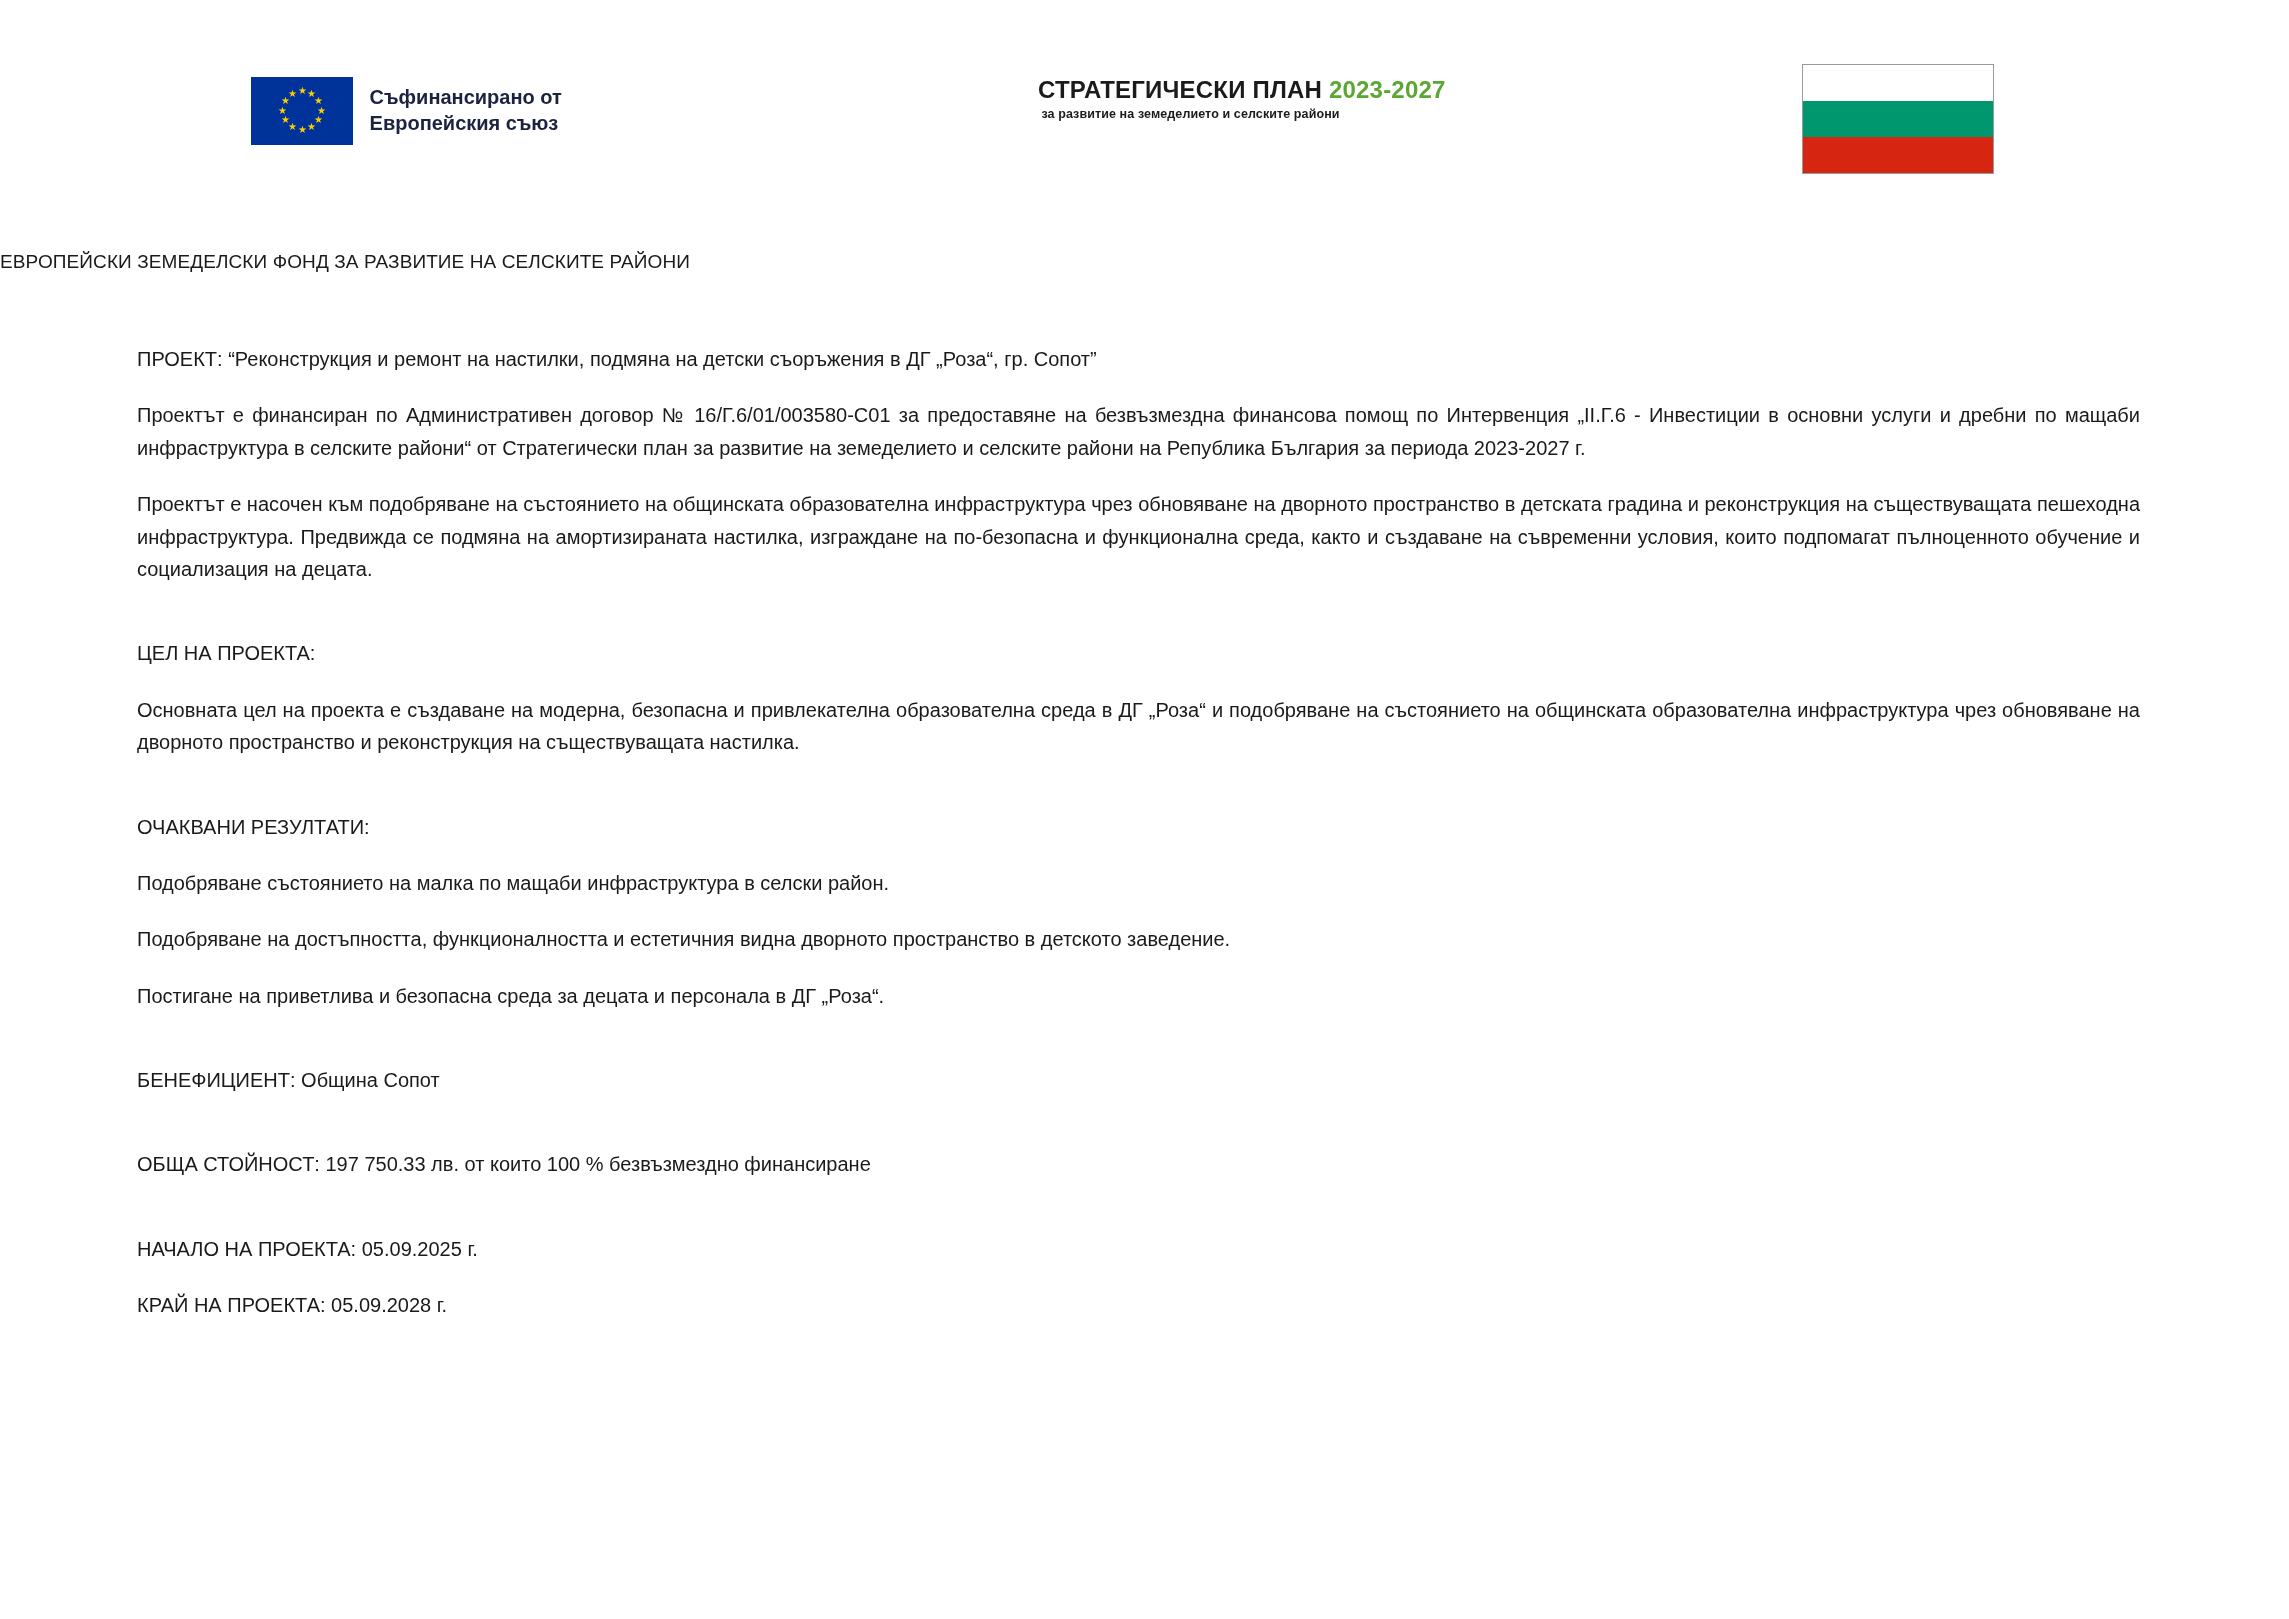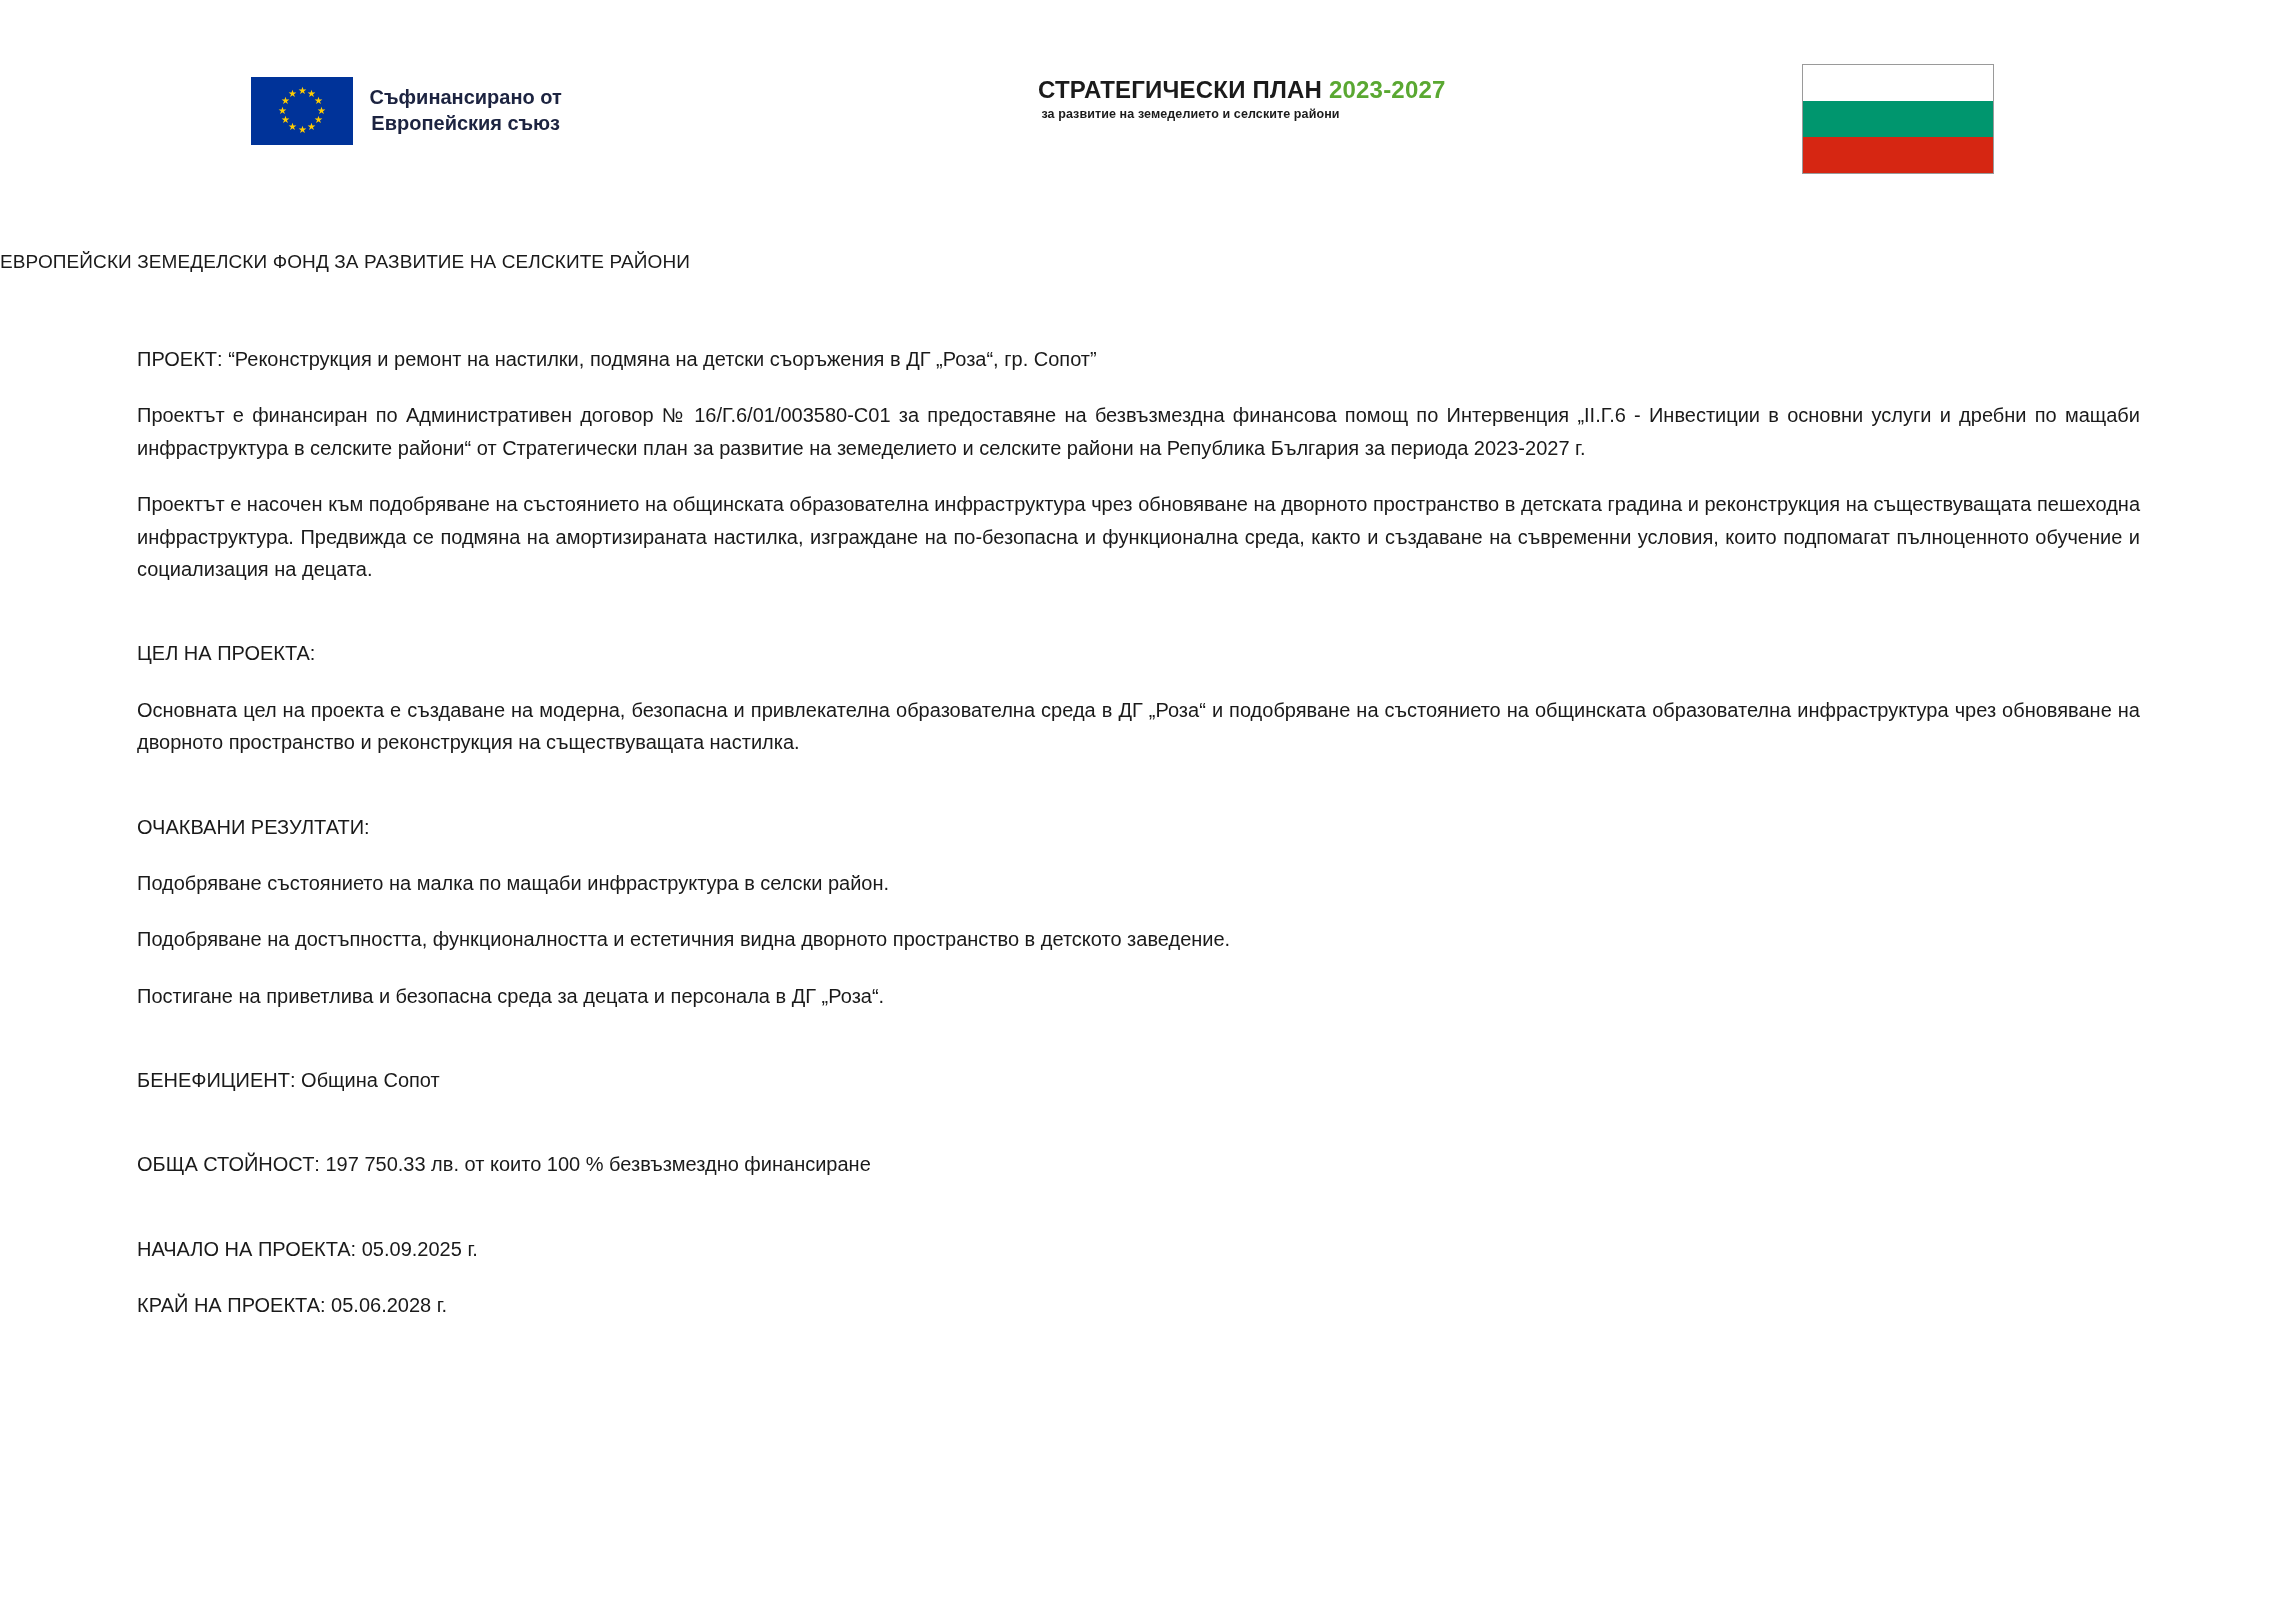--- a/index.html
+++ b/index.html
@@ -55,21 +55,20 @@
     font-size: 10px;
     line-height: 8.3px;
     text-align: center;
   }
   .eu-text {
     font-size: 20px;
     line-height: 1.28;
     font-weight: bold;
     color: #1c2340;
     white-space: pre-line;
-    text-align: center;
   }
 
   .sp-logo {
     position: absolute;
     left: 1038px;
     top: 18.5px;
     width: 305px;
     text-align: center;
   }
   .sp-line1 {
@@ -212,18 +211,18 @@
 
     <p class="para left">БЕНЕФИЦИЕНТ: Община Сопот</p>
 
     <div class="spacer-md"></div>
 
     <p class="para left">ОБЩА СТОЙНОСТ: 197 750.33 лв. от които 100 % безвъзмездно финансиране</p>
 
     <div class="spacer-md"></div>
 
     <p class="para left">НАЧАЛО НА ПРОЕКТА: 05.09.2025 г.</p>
-    <p class="para left nogap">КРАЙ НА ПРОЕКТА: 05.06.2028 г.</p>
+    <p class="para left nogap">КРАЙ НА ПРОЕКТА: 05.09.2028 г.</p>
 
   </div>
 
 </div>
 
 
 </body></html>

